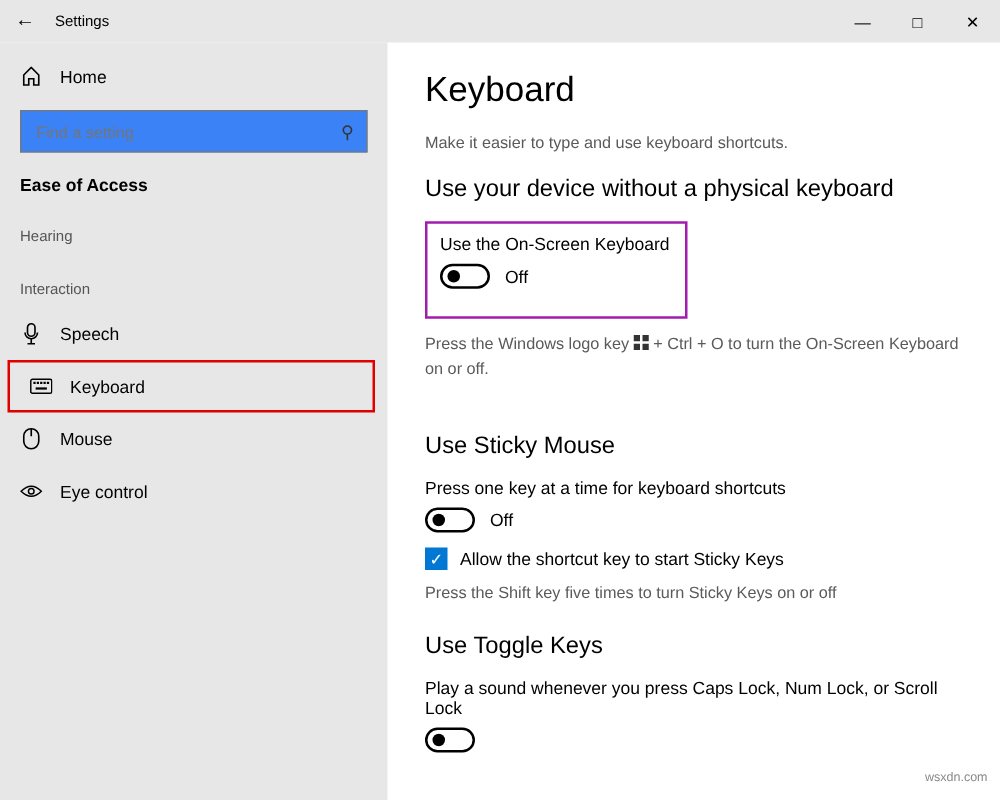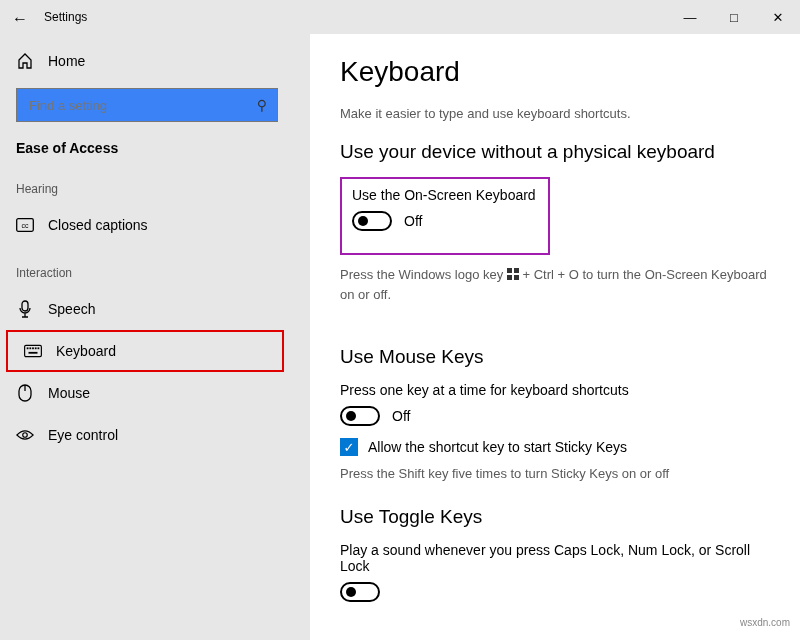--- a/index.html
+++ b/index.html
@@ -4,21 +4,21 @@
 <style>
   * { box-sizing: border-box; font-family: "Segoe UI", Arial, sans-serif; }
   body { margin: 0; width: 800px; height: 640px; overflow: hidden; background: #fff; color: #000; }
   .window { display: flex; flex-direction: column; width: 800px; height: 640px; position: relative; }
   .titlebar { display: flex; align-items: center; height: 34px; background: #e7e7e7; }
   .titlebar .back { width: 40px; text-align: center; font-size: 16px; color: #000; cursor: pointer; }
   .titlebar .title { font-size: 12px; padding-left: 4px; }
   .winctrls { margin-left: auto; display: flex; }
   .winctrls div { width: 44px; height: 34px; display: flex; align-items: center; justify-content: center; font-size: 13px; cursor: pointer; }
   .body { display: flex; flex: 1; min-height: 0; }
-  .sidebar { width: 310px; background: #e7e7e7; padding: 8px 16px 0 0; display: flex; flex-direction: column; }
+  .sidebar { width: 310px; background: #e7e7e7; padding: 8px 0 0 0; display: flex; flex-direction: column; }
   .home-row { display: flex; align-items: center; height: 38px; padding-left: 16px; cursor: pointer; font-size: 14px; gap: 14px; }
   .search { margin: 8px 16px 12px 16px; height: 34px; border: 1px solid #777; background: #3b82f6; display: flex; align-items: center; padding: 0 10px; position: relative; }
   .search input { border: none; background: transparent; width: 100%; font-size: 13px; outline: none; color: #333; }
   .search .sicon { position: absolute; right: 10px; font-size: 14px; color: #333; }
   .section-header { font-weight: 600; font-size: 14px; padding: 6px 16px 6px 16px; }
   .group-label { font-size: 12px; color: #555; padding: 20px 16px 8px 16px; }
   .nav-item { display: flex; align-items: center; height: 42px; padding-left: 16px; gap: 14px; font-size: 14px; cursor: pointer; }
   .nav-icon { width: 18px; display: flex; justify-content: center; color: #000; }
   .highlight-red { border: 2px solid #e00000; margin: 0 10px 0 6px; }
   .main { flex: 1; padding: 22px 30px 0 30px; overflow: hidden; }
@@ -68,29 +68,20 @@
 
       <div class="search">
         <input placeholder="Find a setting" style="">
         <span class="sicon">⚲</span>
       </div>
 
       <div class="section-header">Ease of Access</div>
 
       <div class="group-label">Hearing</div>
 
-      <div class="nav-item">
-        <span class="nav-icon">
-          <svg width="18" height="14" viewBox="0 0 18 14">
-              <rect x="0.7" y="0.7" width="16.6" height="12.6" rx="1.5" fill="none" stroke="#000" stroke-width="1.3"></rect>
-              <text x="9" y="10" font-size="7" text-anchor="middle" fill="#000">cc</text>
-            </svg>
-        </span>
-        <span>Closed captions</span>
-      </div>
 
       <div class="group-label">Interaction</div>
 
       <div class="nav-item">
         <span class="nav-icon">
           <svg width="14" height="18" viewBox="0 0 14 18">
               <rect x="4" y="1" width="6" height="10" rx="3" fill="none" stroke="#000" stroke-width="1.3"></rect>
               <path d="M2 8 A5 5 0 0 0 12 8 M7 13 L7 17 M4 17 L10 17" fill="none" stroke="#000" stroke-width="1.3"></path>
             </svg>
         </span>
@@ -149,21 +140,21 @@
           <div class="toggle-state">Off</div>
         </div>
       </div>
 
       <div class="hint">
         <span>Press the Windows logo key </span>
         <span class="winlogo"><span class="a"></span><span class="b"></span><span class="c"></span><span class="d"></span></span>
         <span> + Ctrl + O to turn the On-Screen Keyboard on or off.</span>
       </div>
 
-      <h2 class="subhead">Use Mouse Keys</h2>
+      <h2 class="subhead">Use Sticky Mouse</h2>
       <div class="setting-label">Press one key at a time for keyboard shortcuts</div>
       <div class="toggle-row">
         <div class="toggle">
             <div class="knob"></div>
           </div>
         <div class="toggle-state">Off</div>
       </div>
       <div class="checkbox-row">
         <div class="cbx">✓</div>
         <span>Allow the shortcut key to start Sticky Keys</span>

